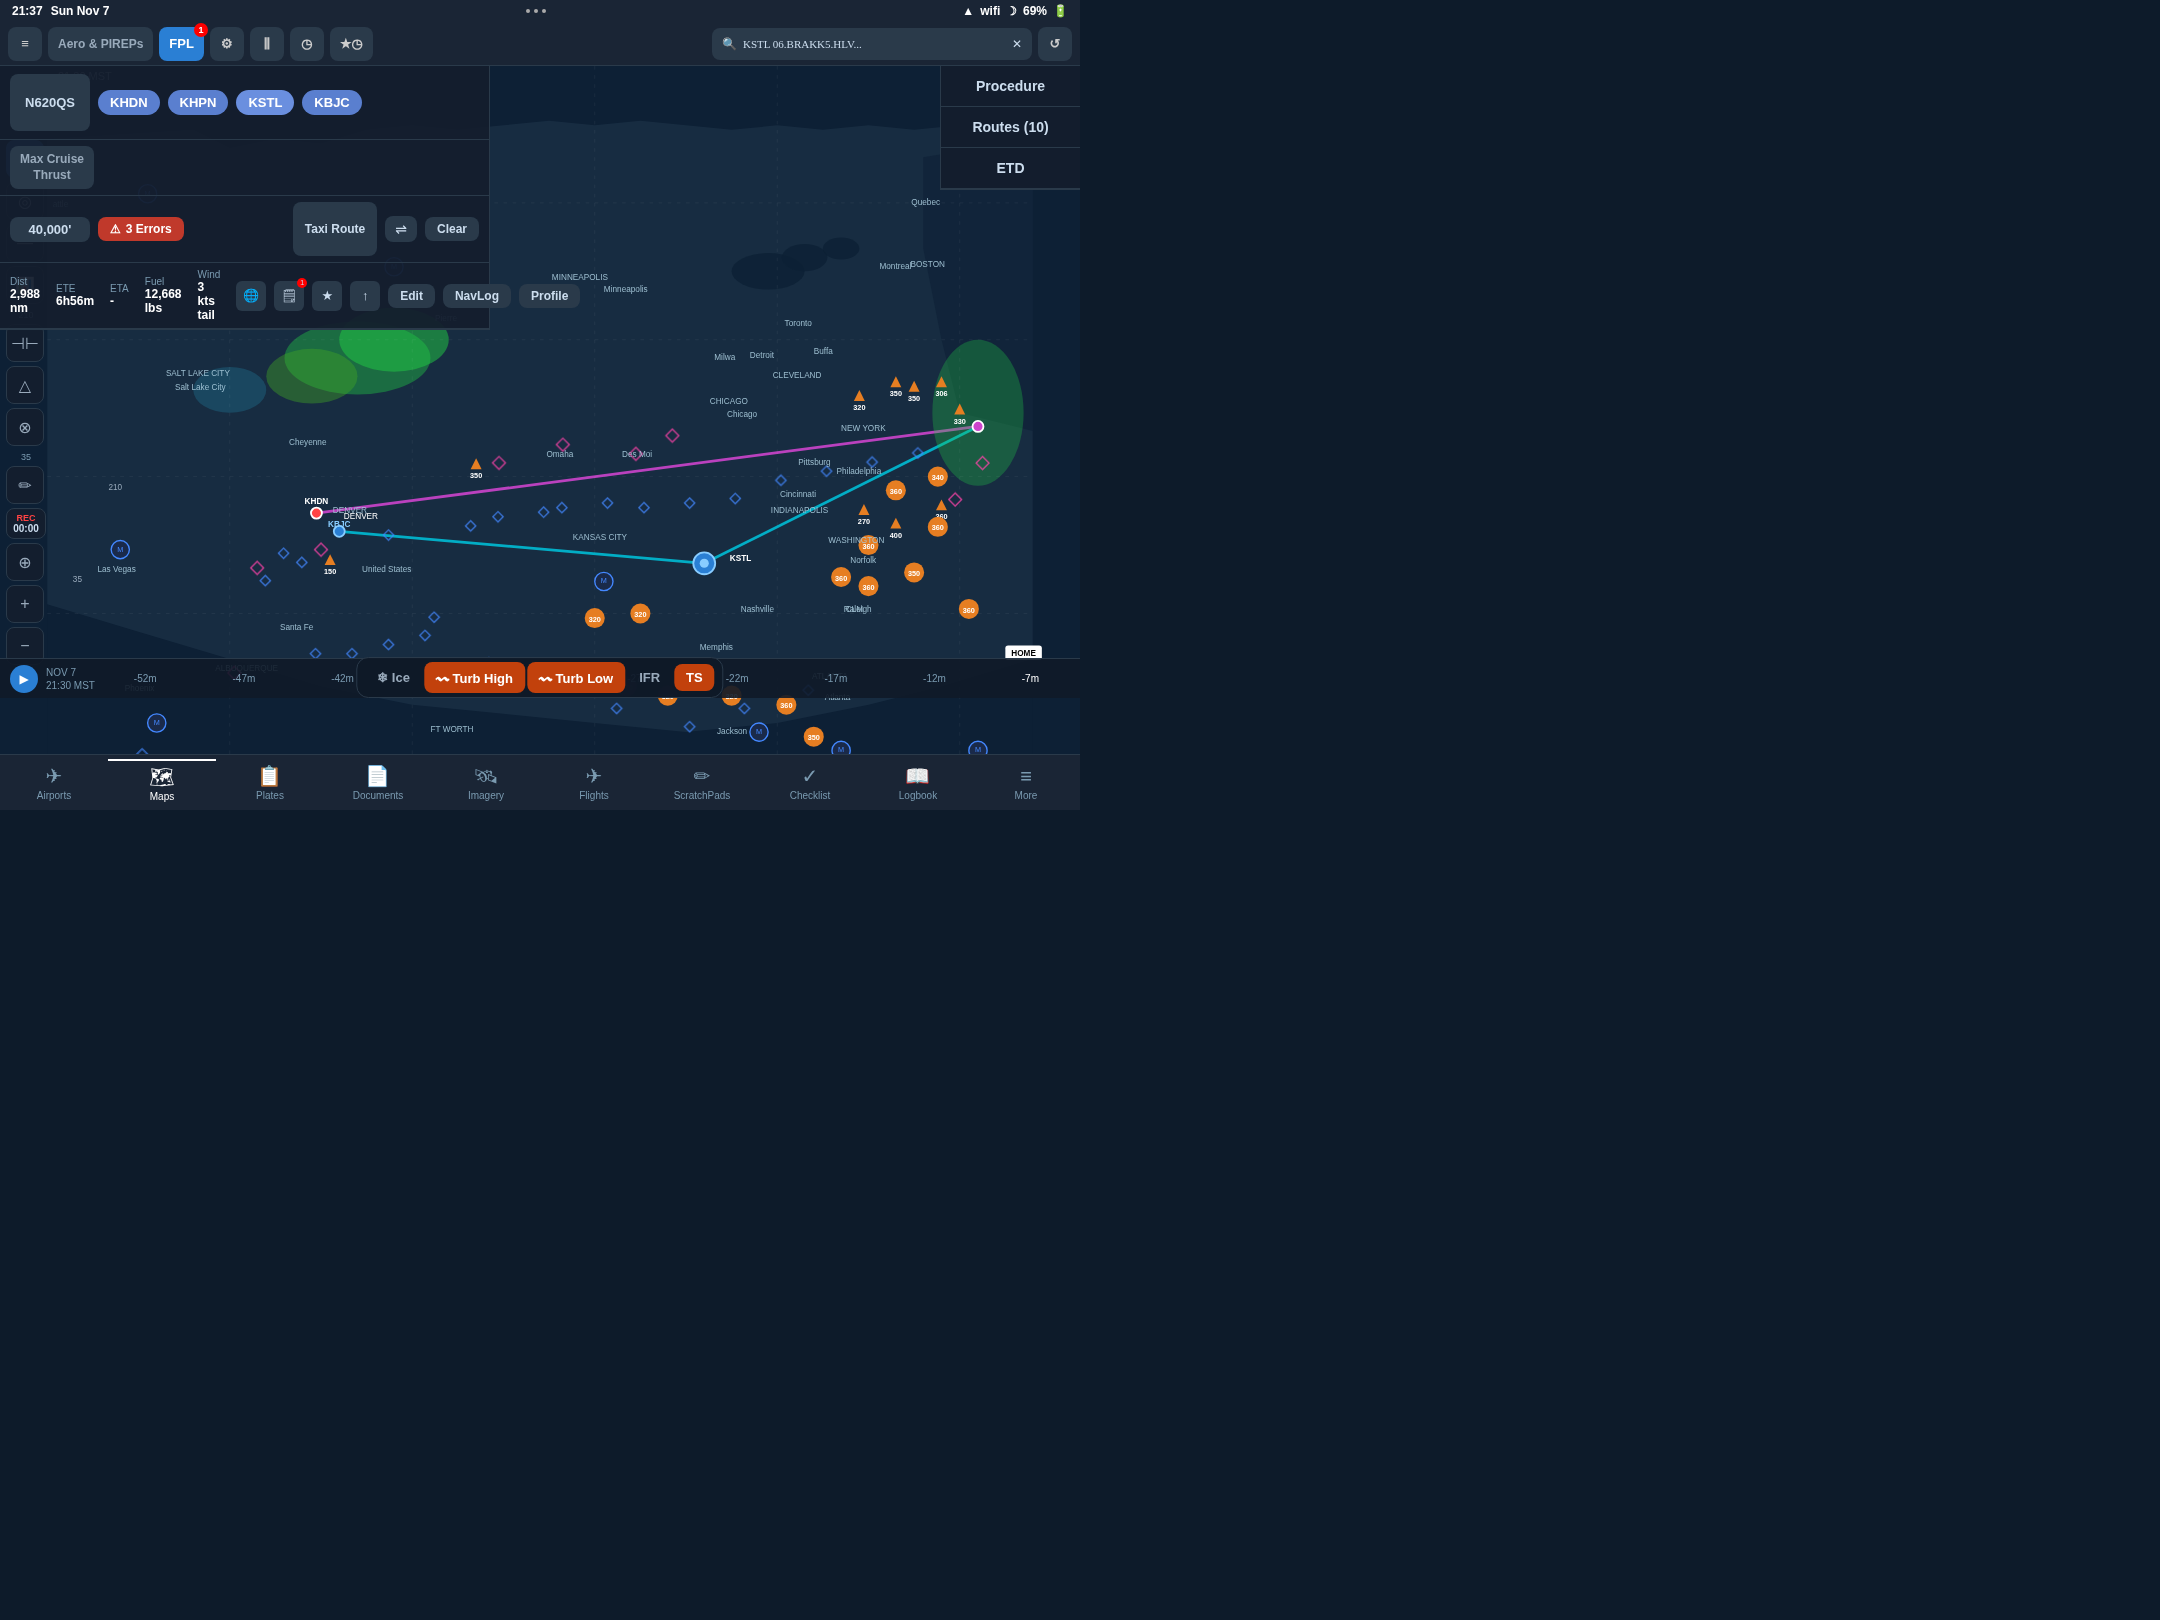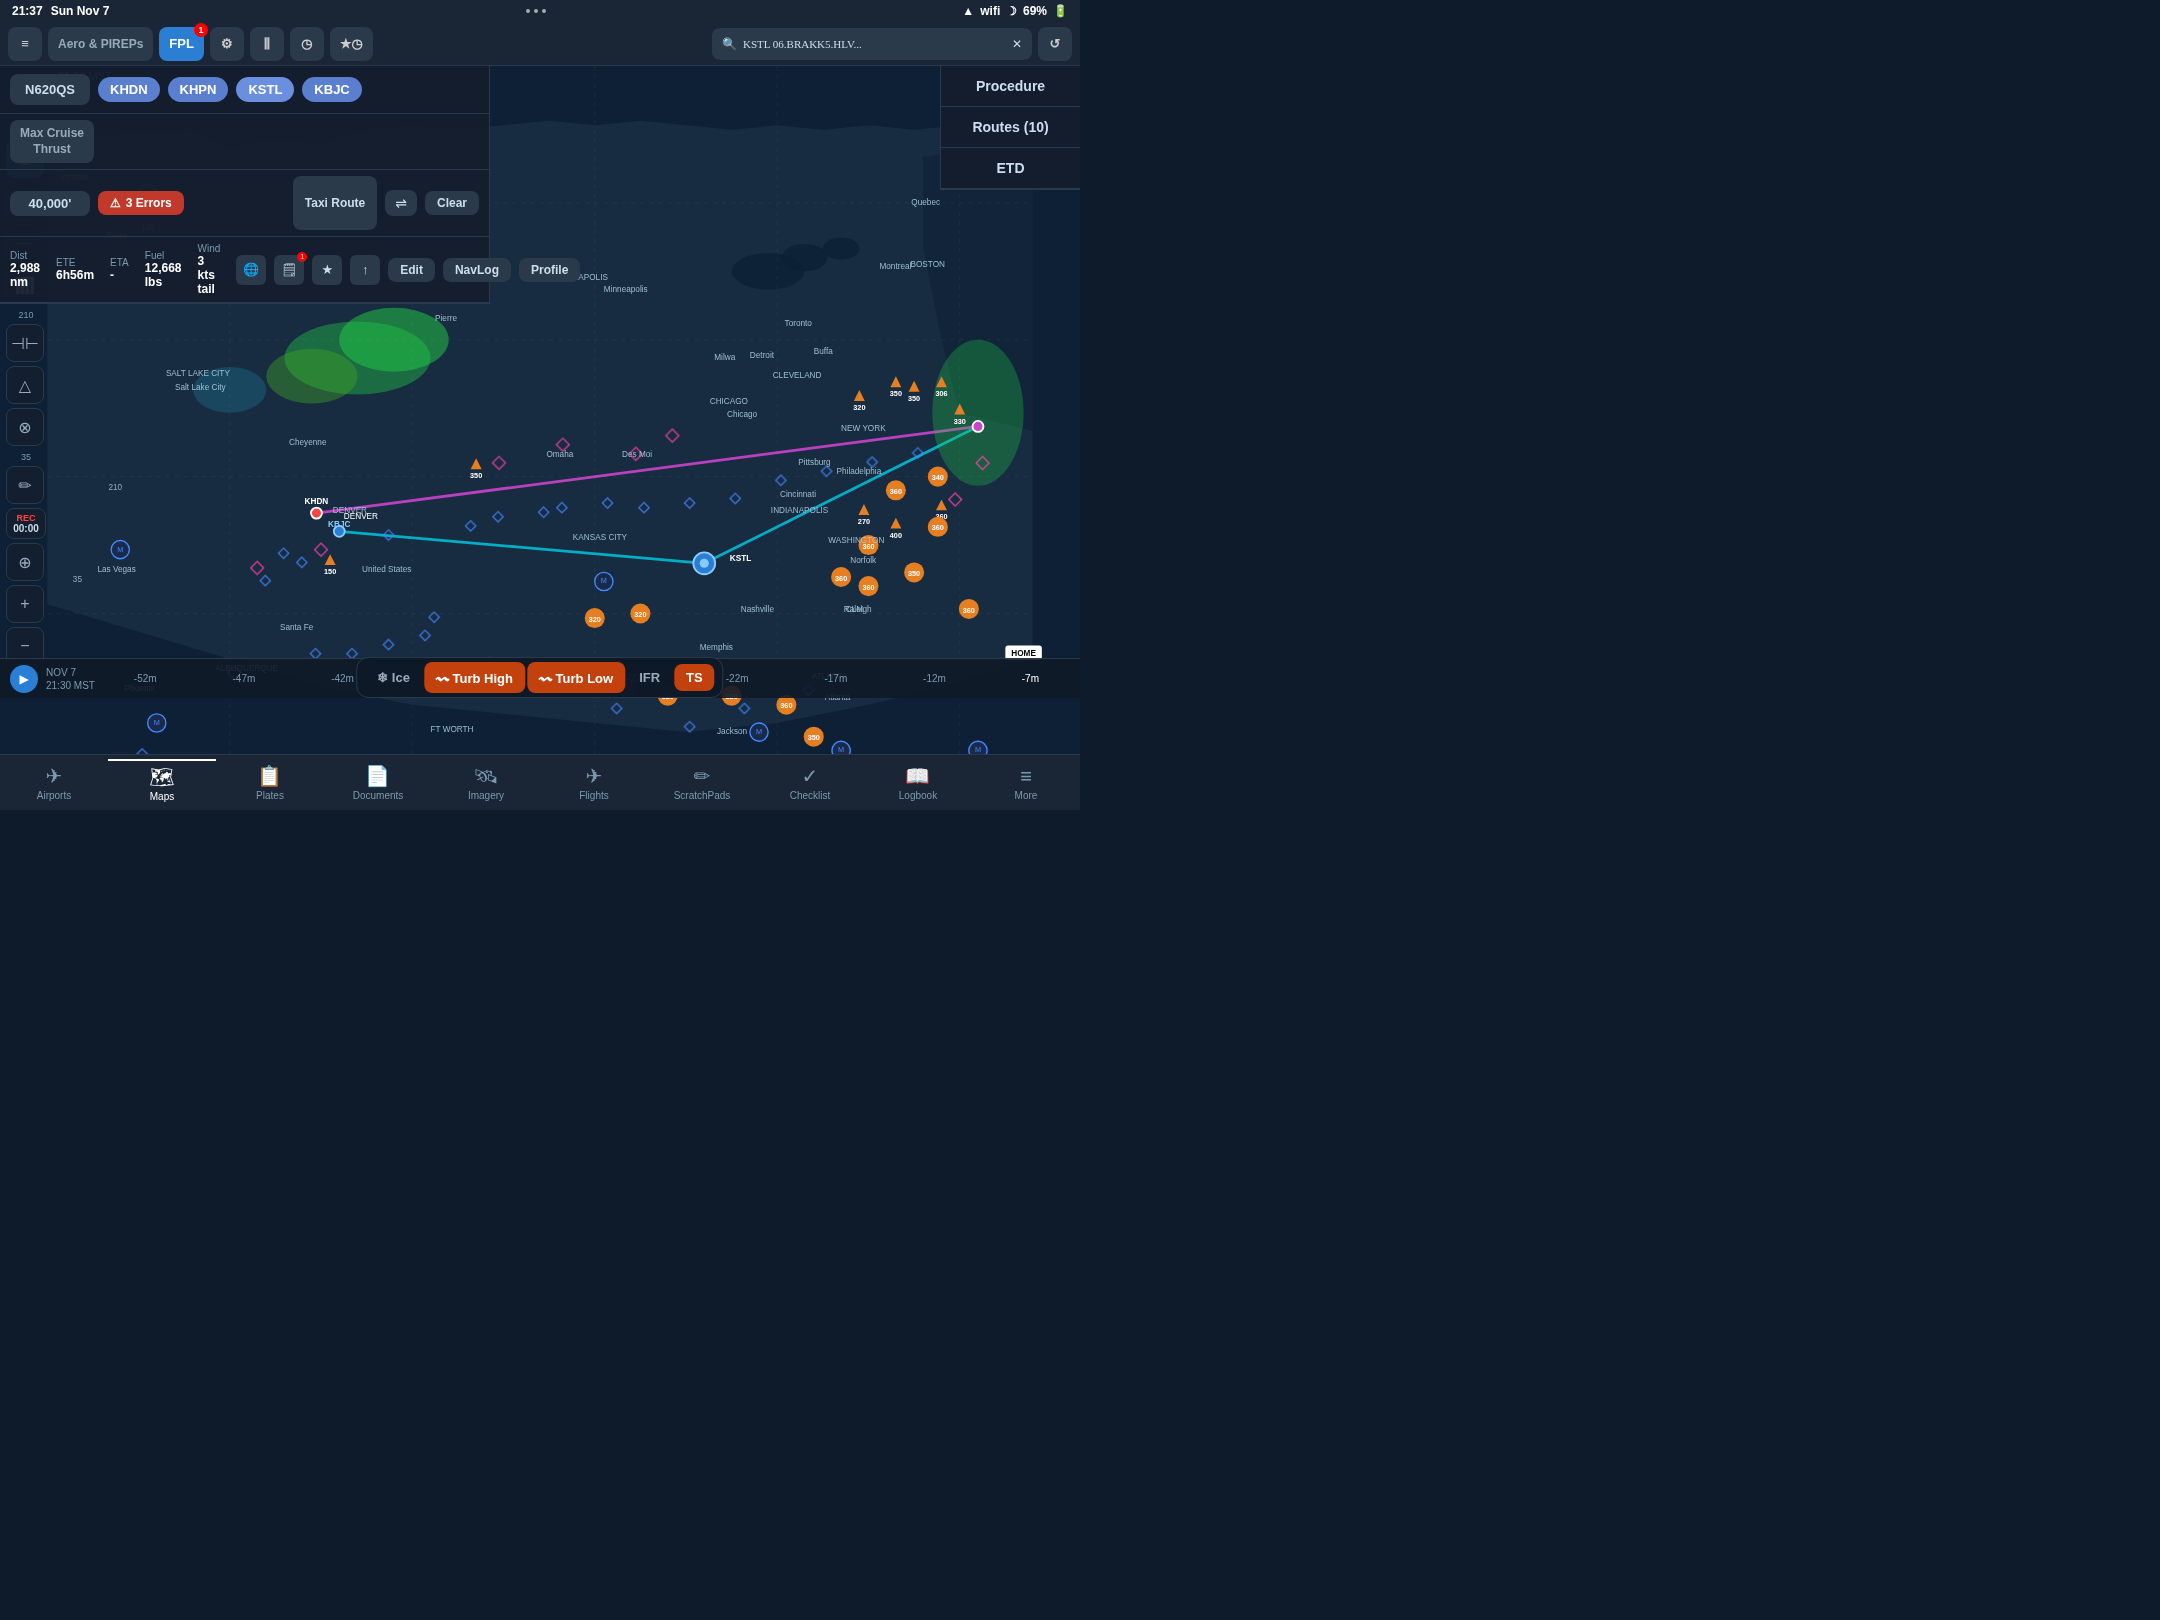--- a/index.html
+++ b/index.html
@@ -106,21 +106,21 @@
     .airport-row {
       display: flex;
       align-items: center;
       padding: 8px 10px;
       gap: 8px;
       border-bottom: 1px solid #2a3a4a;
     }
     .tail-number {
       background: #2a3a4a;
       border-radius: 8px;
-      padding: 8px 10px;
+      padding: 21px 10px;
       font-size: 13px;
       font-weight: 600;
       color: #cde;
       min-width: 80px;
       text-align: center;
     }
     .airport-chip {
       background: #5a7fcf;
       border-radius: 20px;
       padding: 5px 12px;

